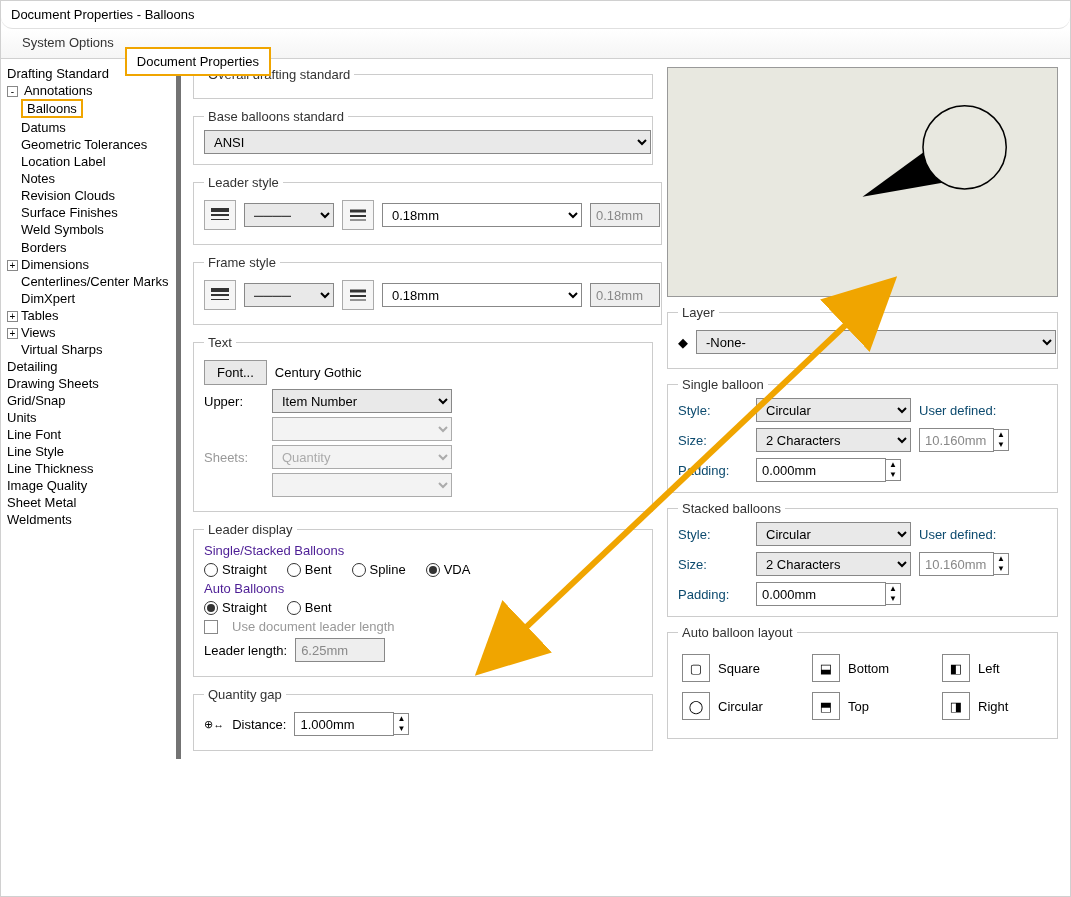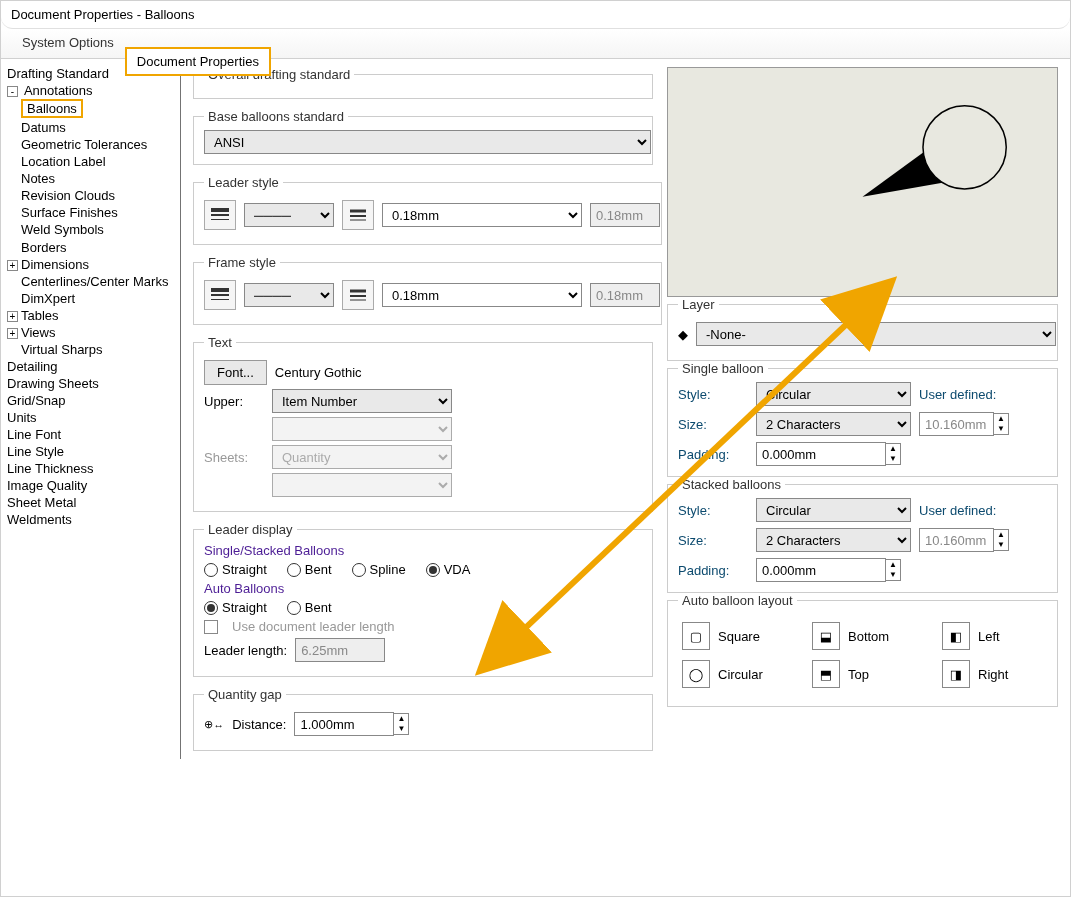--- a/index.html
+++ b/index.html
@@ -3,30 +3,30 @@
 <meta charset="utf-8">
 <style>
   * { box-sizing: border-box; font-family: "Segoe UI", Arial, sans-serif; font-size: 13px; }
   body { margin: 0; background: #fff; width: 1071px; height: 897px; position: relative; border:1px solid #d0d0d0;}
   .title-bar { padding: 6px 10px; font-size: 13px; border-bottom: 1px solid #e0e0e0; border-radius: 12px; }
   .tab-row { display:flex; height:30px; padding-left:10px; background:linear-gradient(#fff,#f5f5f5); border-bottom:1px solid #d0d0d0;}
   .tab { padding:5px 10px 5px 10px; border:1px solid transparent; cursor:pointer;}
   .tab.inactive { color:#333; }
   .tab.active { background:#fff; border:2px solid #f0a500; position:relative; top:18px;}
   .body-row { display:flex; flex:1; }
-  .sidebar { width:210px; border-right:1px solid #737373; padding:6px 4px; overflow:auto;}
+  .sidebar { width:210px; border-right:5px solid #737373; padding:6px 4px; overflow:auto;}
   .tree ul { list-style:none; margin:0; padding-left:14px;}
   .tree > ul { padding-left:2px;}
   .tree li { padding:1px 0; white-space:nowrap; cursor:pointer;}
   .tree .exp { display:inline-block;width:11px;height:11px;border:1px solid #888;line-height:9px;text-align:center;font-size:10px;margin-right:3px;vertical-align:middle;}
   .tree .noexp {display:inline-block;width:14px;}
   .tree .sel { border:2px solid #f0a500; padding:0 4px; display:inline-block;}
   .main { flex:1; padding:8px 12px 8px 12px; display:flex; gap:14px; }
   .col-left { width:460px; display:flex; flex-direction:column; gap:10px;}
-  .col-right { flex:1; display:flex; flex-direction:column; gap:0;}
+  .col-right { flex:1; display:flex; flex-direction:column; gap:8px;}
   fieldset { border:1px solid #ccc; padding:6px 1px 10px 10px; margin:0;}
   legend { color:#333; padding:0 4px;}
   .row { display:flex; align-items:center; gap:8px; margin:4px 0;}
   select, input[type=text] { border:1px solid #888; background:#e9e9e9; padding:3px 5px; height:24px;}
   select:disabled, input:disabled { color:#888; background:#eee;}
   .wide { width:100%; }
   .btn-icon { width:32px;height:30px;border:1px solid #aaa;background:#f5f5f5;display:inline-flex;align-items:center;justify-content:center;}
   .line-sel { width:90px;}
   .line-sel-big { width:200px; background:#fff;}
   .num-field { width:70px; background:#f0f0f0; color:#888;}

